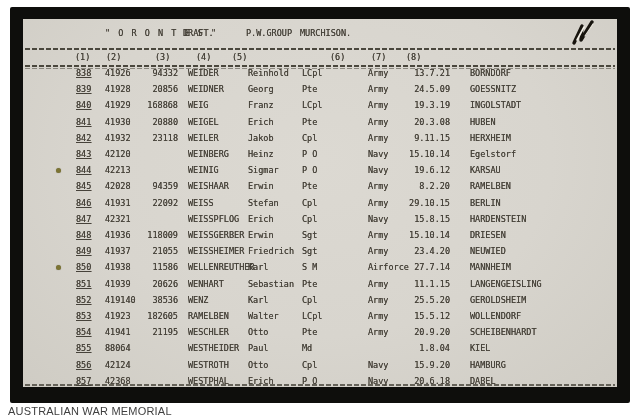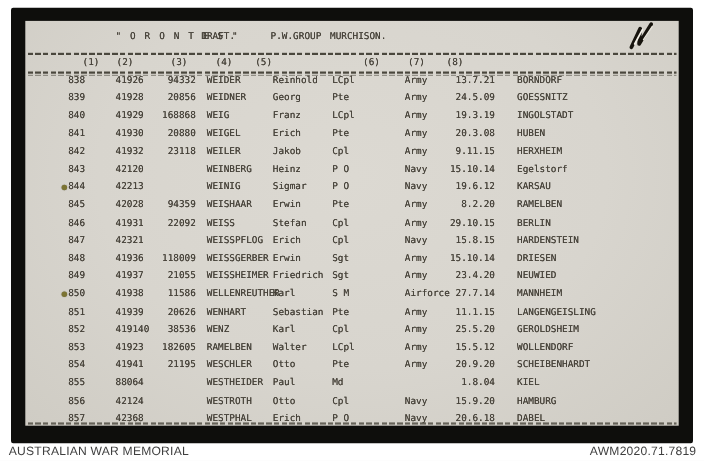--- a/index.html
+++ b/index.html
@@ -47,21 +47,21 @@
   .headers .hcell:nth-child(6){left:307px;}
   .headers .hcell:nth-child(7){left:348px;}
   .headers .hcell:nth-child(8){left:383px;}
 
   
   .rows{position:absolute;top:49px;left:0;right:0;bottom:0;}
   .row{position:absolute;left:0;right:0;height:12px;}
   .row span{position:absolute;}
   .dot{left:33px;top:3px;width:5px;height:5px;border-radius:50%;background:var(--bullet);
        box-shadow:0 0 1px rgba(0,0,0,.4);}
-  .c-seq{left:39px;}
+  .c-seq{left:53px;text-decoration:underline;}
   .c-no1{left:82px;}
   .c-no2{left:109px;width:46px;text-align:right;}
   .c-surname{left:165px;}
   .c-first{left:225px;}
   .c-rank{left:279px;}
   .c-branch{left:345px;}
   .c-dob{left:381px;width:46px;text-align:right;}
   .c-place{left:447px;}
 
   
@@ -121,15 +121,14 @@
         <path d="M7,26 L15,9 L14,23 L25,5" fill="none" stroke="#17140e" stroke-width="3.4" stroke-linecap="round" stroke-linejoin="round"></path>
         <path d="M10,23 L17,10" fill="none" stroke="#f2efe6" stroke-width="1.6" stroke-linecap="round"></path>
         <path d="M18,19 L26,7" fill="none" stroke="#e9e6dc" stroke-width="1.2" stroke-linecap="round"></path>
       </svg>
 
     </div>
   </div>
 
   <div class="footer">
     <span class="f-left">AUSTRALIAN WAR MEMORIAL</span>
-    <span class="f-right">AWM2020.71.7819</span>
   </div>
 </div>
 
 </body></html>

